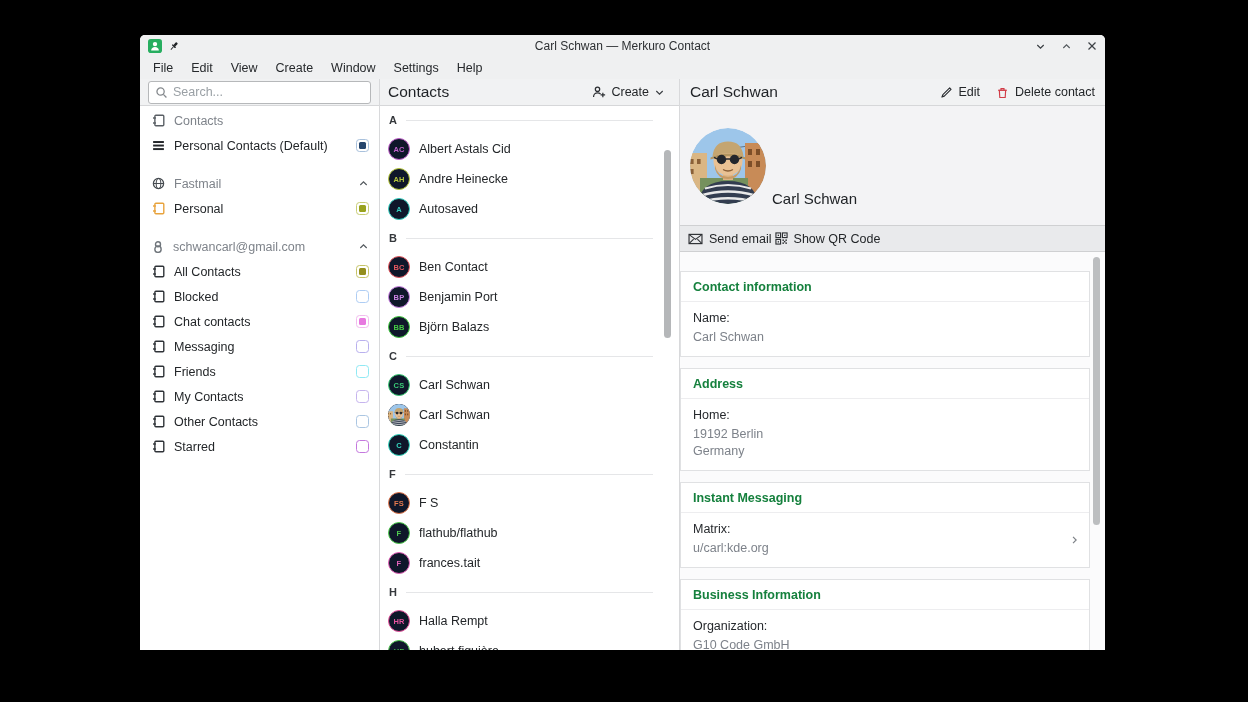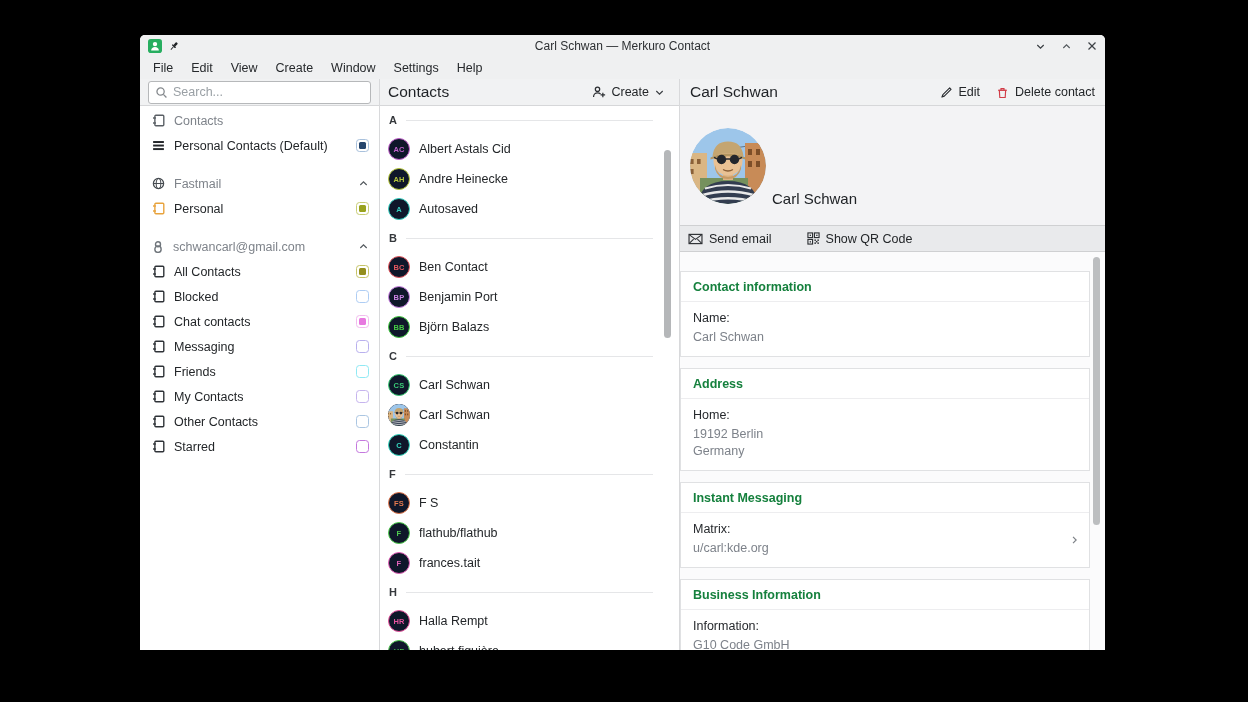--- a/index.html
+++ b/index.html
@@ -44,21 +44,21 @@
 .mid-sb{right:8px;top:71px;width:7px;height:188px}
 .det-sb{right:5px;top:178px;width:7px;height:268px;background:#bcbec0}
 .detail{flex:1;background:#fbfbfc;position:relative;display:flex;flex-direction:column}
 .detail-band{padding:0 10px}
 .tool-btn{display:flex;align-items:center;gap:6px;background:none;border:none;font:inherit;font-size:12.5px;color:#232629}
 .edit-btn{margin-left:auto}
 .delete-btn{margin-left:16px}
 .hero{height:119px;background:#f3f3f5;position:relative;flex:none}
 .photo-lg{position:absolute;left:10px;top:22px;width:76px;height:76px;border-radius:50%;overflow:hidden}
 .hero-name{position:absolute;left:92px;bottom:18px;font-size:15px;color:#202327}
-.actionbar{height:27px;background:#e9eaec;border-top:1px solid #cfd0d2;border-bottom:1px solid #cfd0d2;display:flex;align-items:center;gap:35px;padding:0 8px;flex:none}
+.actionbar{height:27px;background:#e9eaec;border-top:1px solid #cfd0d2;border-bottom:1px solid #cfd0d2;display:flex;align-items:center;gap:3px;padding:0 8px;flex:none}
 .dbody{flex:1;overflow:hidden;padding:19px 15px 0 0}
 .card{background:#fff;border:1px solid #e0e1e3;margin-bottom:11px}
 .card-title{font-weight:bold;padding:8px 12px 7px;border-bottom:1px solid #ededef;color:#15803d}
 .card-row{padding:9px 12px 11px;position:relative}
 .row-label{color:#26292d;margin-bottom:4px}
 .row-value{color:#7d828a;white-space:pre-line;line-height:1.3}
 .row-chev{position:absolute;right:9px;top:50%;transform:translateY(-50%)}
 .icon{display:inline-flex;align-items:center;justify-content:center;flex:none}
 .icon svg{display:block}
 </style>
@@ -574,21 +574,21 @@
                 <span class="row-chev icon">
                   <svg width="11" height="11" viewBox="0 0 12 12">
                     <polyline points="4.4,2.5 7.8,6 4.4,9.5" fill="none" stroke="#7d8287" stroke-width="1.3"></polyline>
                   </svg>
                 </span>
               </div>
             </div>
             <div class="card">
               <div class="card-title">Business Information</div>
               <div class="card-row">
-                <div class="row-label">Information:</div>
+                <div class="row-label">Organization:</div>
                 <div class="row-value">G10 Code GmbH</div>
               </div>
             </div>
           </div>
         <div class="scrollbar det-sb"></div>
       </div>
 
     </div>
   </div>
 </div>

